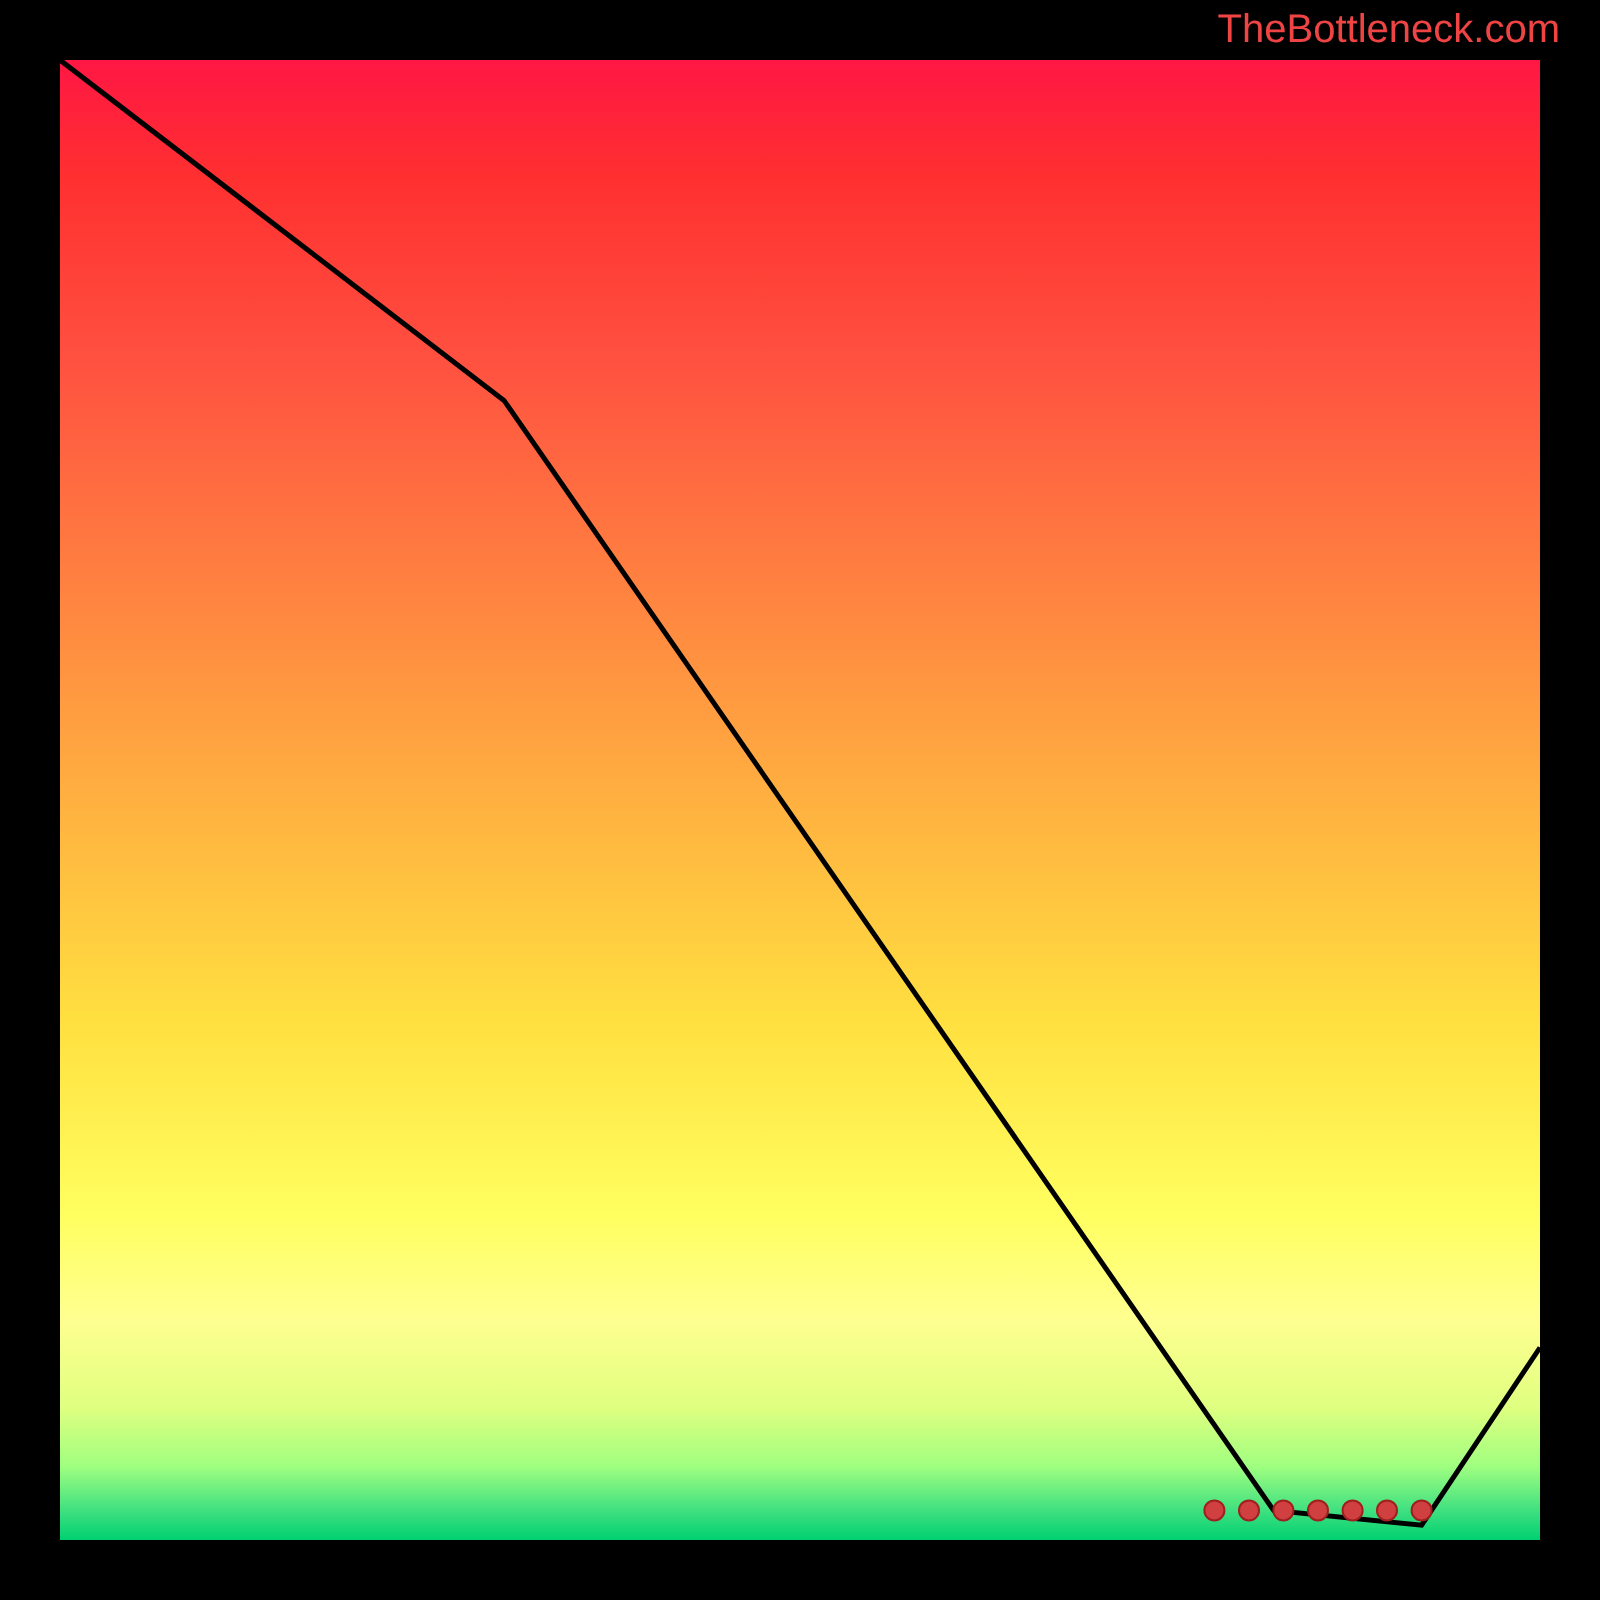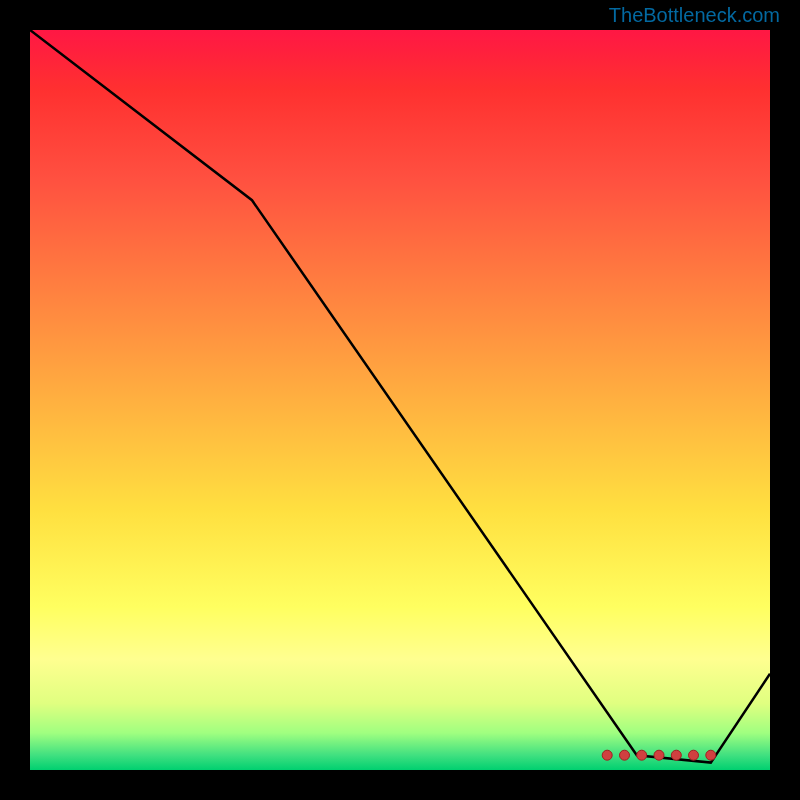--- a/index.html
+++ b/index.html
@@ -8,21 +8,21 @@
     width: 800px;
     height: 800px;
     background: #000;
     position: relative;
     font-family: Arial, sans-serif;
   }
   .watermark {
     position: absolute;
     top: 4px;
     right: 20px;
-    color: #0369a1;
+    color: #ef4444;
     font-size: 20px;
     font-weight: normal;
     z-index: 10;
   }
   .plot-area {
     position: absolute;
     top: 30px;
     left: 30px;
     width: 740px;
     height: 740px;

